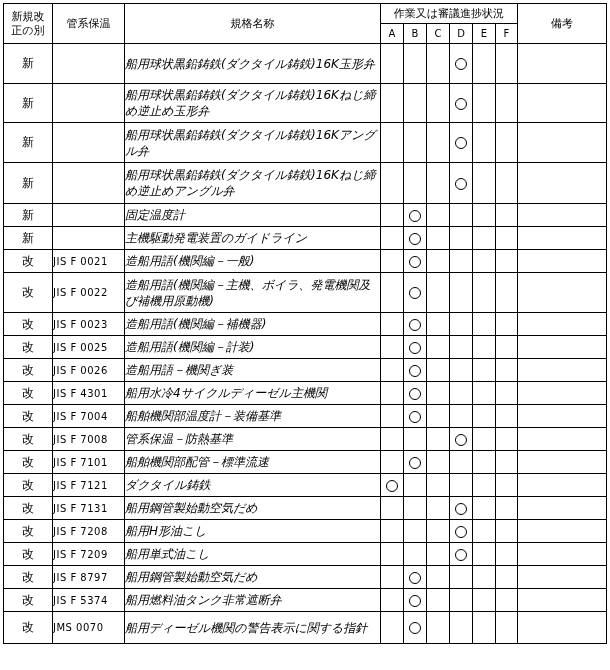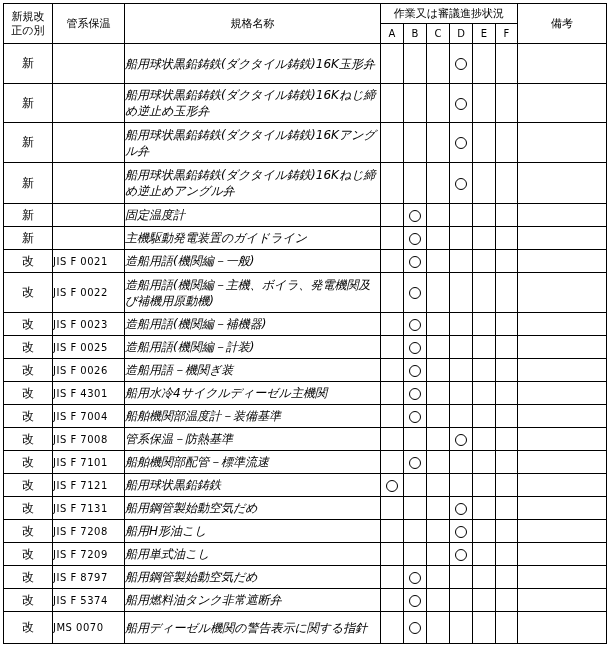--- a/index.html
+++ b/index.html
@@ -231,21 +231,21 @@
         <td class="mark"><span class="circle"></span></td>
         <td class="mark"></td>
         <td class="mark"></td>
         <td class="mark"></td>
         <td class="mark"></td>
         <td class="note"></td>
       </tr>
       <tr style="height: 23px;">
         <td class="kind">改</td>
         <td class="code">JIS F 7121</td>
-        <td class="name">船用球状黒鉛鋳鉄</td>
+        <td class="name">ダクタイル鋳鉄</td>
         <td class="mark"><span class="circle"></span></td>
         <td class="mark"></td>
         <td class="mark"></td>
         <td class="mark"></td>
         <td class="mark"></td>
         <td class="mark"></td>
         <td class="note"></td>
       </tr>
       <tr style="height: 23px;">
         <td class="kind">改</td>

